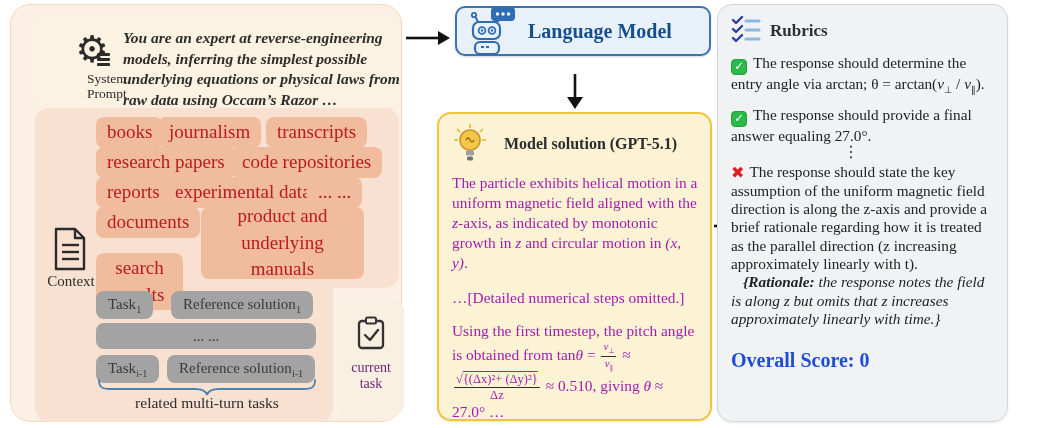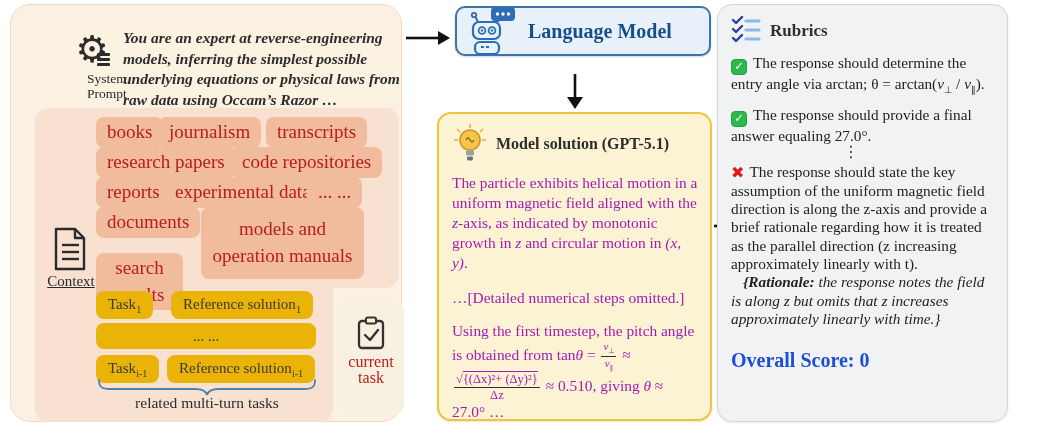--- a/index.html
+++ b/index.html
@@ -15,39 +15,39 @@
   .gear-bars div { height:2.6px; background:#2b2b2b; margin-bottom:2.6px; border-radius:1px; }
   .mini-label { font-size:13.5px; color:#2b2b2b; text-align:center; line-height:15px; }
   .sysprompt-label { left:43px; top:56px; width:58px; }
   .sysprompt-text { left:88px; top:13px; width:294px; font-size:15.5px; font-style:italic; font-weight:bold; line-height:1.33; color:#2d2d2d; }
 
   .ctx-top { left:24px; top:103px; width:364px; height:180px; background:#f8e1d0; border-radius:14px; }
   .ctx-bottom { left:24px; top:200px; width:298px; height:217px; background:#f8e1d0; border-radius:14px; }
 
   .tag { position:absolute; background:#f1bc9d; border-radius:8px; padding:2px 11px; font-size:19px; color:#b91c1c; white-space:nowrap; line-height:1.4; }
   .tag.center { text-align:center; white-space:normal; }
-  .task-chip { position:absolute; background:#eab308; border-radius:8px; padding:2.5px 12px; font-size:15px; color:#3a3a3a; white-space:nowrap; line-height:1.4; }
+  .task-chip { position:absolute; background:#a3a3a3; border-radius:8px; padding:2.5px 12px; font-size:15px; color:#3a3a3a; white-space:nowrap; line-height:1.4; }
   sub { font-size:68%; }
 
   .ctx-icon { left:40px; top:222px; }
-  .ctx-label { left:22px; top:268px; width:76px; font-size:15px; text-align:center; color:#2b2b2b;text-decoration:underline; }
+  .ctx-label { left:22px; top:268px; width:76px; font-size:15px; text-align:center; color:#2b2b2b; }
 
   .brace-svg { left:87px; top:374px; }
   .brace-label { left:85px; top:389px; width:222px; text-align:center; font-size:15.5px; color:#2d2d2d; }
 
   .current-task-box { left:327px; top:295px; width:66px; height:115px; background:#f8f1e1; border-radius:11px; text-align:center; }
   .current-task-box svg { margin-top:16px; }
-  .current-task-label { font-size:16px; line-height:16px; color:#b91c1c; }
+  .current-task-label { font-size:14px; line-height:16px; color:#701a75; margin-top:6px; }
 
   
   .lm-box { left:455px; top:6px; width:256px; height:50px; background:#e8f1fa; border:2px solid #3e72ab; border-radius:10px; display:flex; align-items:center; box-shadow:0 1px 2px rgba(60,90,140,.25); }
   .lm-title { font-size:20px; font-weight:bold; color:#164f8c; margin-left:9px; }
 
   .solution-box { left:437px; top:112px; width:275px; height:309px; background:#fcf3d5; border:2.5px solid #f1c440; border-radius:14px; padding:8px 12px 8px 13px; box-shadow:0 1px 2px rgba(160,120,20,.2); }
-  .sol-header { display:flex; align-items:center; gap:8px; height:44px; }
+  .sol-header { display:flex; align-items:center; gap:16px; height:44px; }
   .sol-title { font-size:16px; font-weight:bold; color:#2d2d2d; }
   .sol-para { font-size:15.4px; line-height:1.3; color:#a21caf; margin-top:7px; }
   .sol-para.p2 { margin-top:15px; }
   .sol-para.p3 { margin-top:13px; }
   i { font-style:italic; }
 
   .frac { display:inline-block; vertical-align:middle; text-align:center; line-height:1.05; margin:0 2px; font-size:12.5px; }
   .frac .num { display:block; border-bottom:1.3px solid #2f2f2f; padding:0 2px 1px; }
   .frac .den { display:block; padding-top:1px; }
   .frac.small { font-size:11px; }
@@ -94,21 +94,21 @@
   <span class="tag" style="left:85px;top:112px">books</span>
   <span class="tag" style="left:147px;top:112px">journalism</span>
   <span class="tag" style="left:255px;top:112px">transcripts</span>
   <span class="tag" style="left:85px;top:142px">research papers</span>
   <span class="tag" style="left:220px;top:142px">code repositories</span>
   <span class="tag" style="left:85px;top:172px">reports</span>
   <span class="tag" style="left:153px;top:172px">experimental data</span>
   <span class="tag" style="left:296px;top:172px">... ...</span>
   <span class="tag" style="left:85px;top:202px">documents</span>
   <span class="tag center" style="left:85px;top:248px;width:87px">search results</span>
-  <span class="tag center" style="left:190px;top:202px;width:163px;height:72px;display:flex;align-items:center;justify-content:center">models and operation manuals</span>
+  <span class="tag center" style="left:190px;top:202px;width:163px;height:72px;display:flex;align-items:center;justify-content:center">product and underlying manuals</span>
 
   <svg class="abs ctx-icon" width="38" height="44" viewBox="0 0 38 44">
     <path d="M5,2 h19 l9,9 v31 h-28 z" fill="none" stroke="#2b2b2b" stroke-width="2.4" stroke-linejoin="round"></path>
     <path d="M24,2 v9 h9" fill="none" stroke="#2b2b2b" stroke-width="2.4" stroke-linejoin="round"></path>
     <line x1="11" y1="18" x2="28" y2="18" stroke="#2b2b2b" stroke-width="2.4"></line>
     <line x1="11" y1="25" x2="28" y2="25" stroke="#2b2b2b" stroke-width="2.4"></line>
     <line x1="11" y1="32" x2="28" y2="32" stroke="#2b2b2b" stroke-width="2.4"></line>
   </svg>
   <div class="abs ctx-label">Context</div>
 

